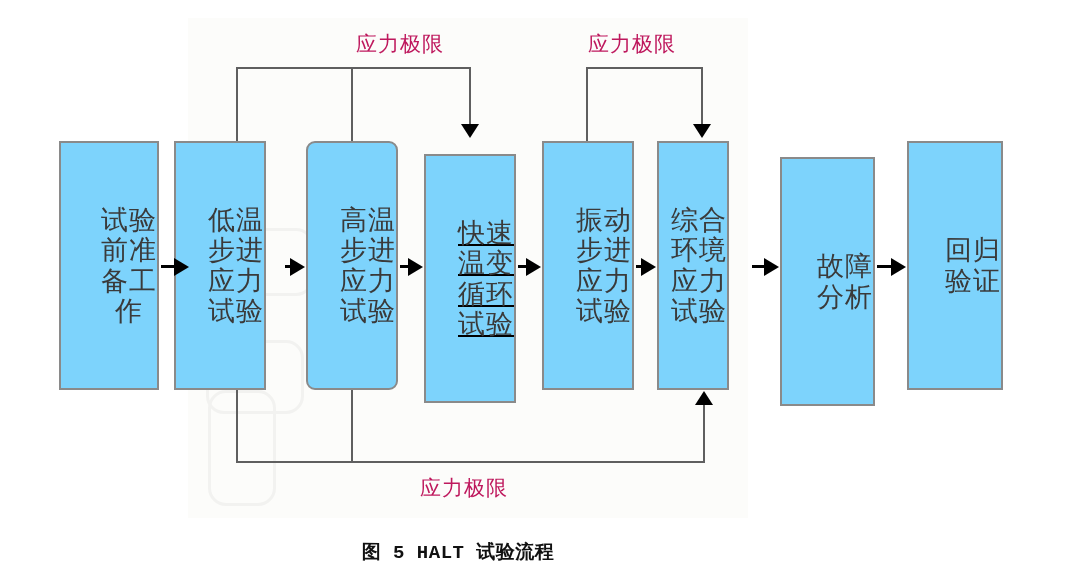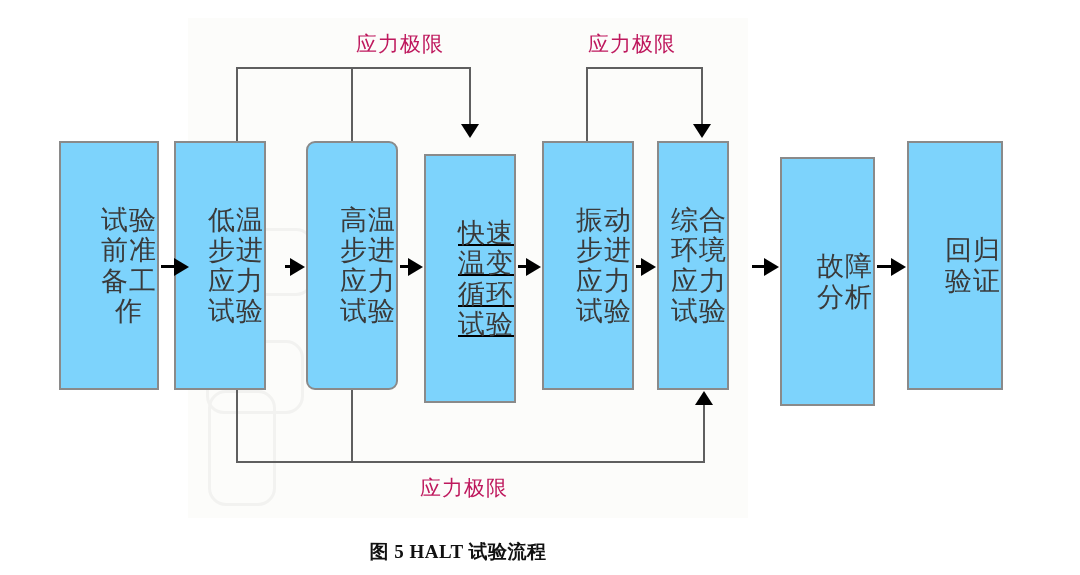--- a/index.html
+++ b/index.html
@@ -107,21 +107,21 @@
     letter-spacing: 1px;
     white-space: nowrap;
   }
 
   .caption {
     position: absolute;
     left: 0;
     top: 539px;
     width: 916px;
     text-align: center;
-    font-family: Liberation Serif, serif;
+    font-family: Liberation Mono, monospace;
     font-size: 19px;
     font-weight: bold;
     color: #111111;
     letter-spacing: 0.5px;
   }
 </style>
 </head>
 <body>
 
 <div id="canvas">

